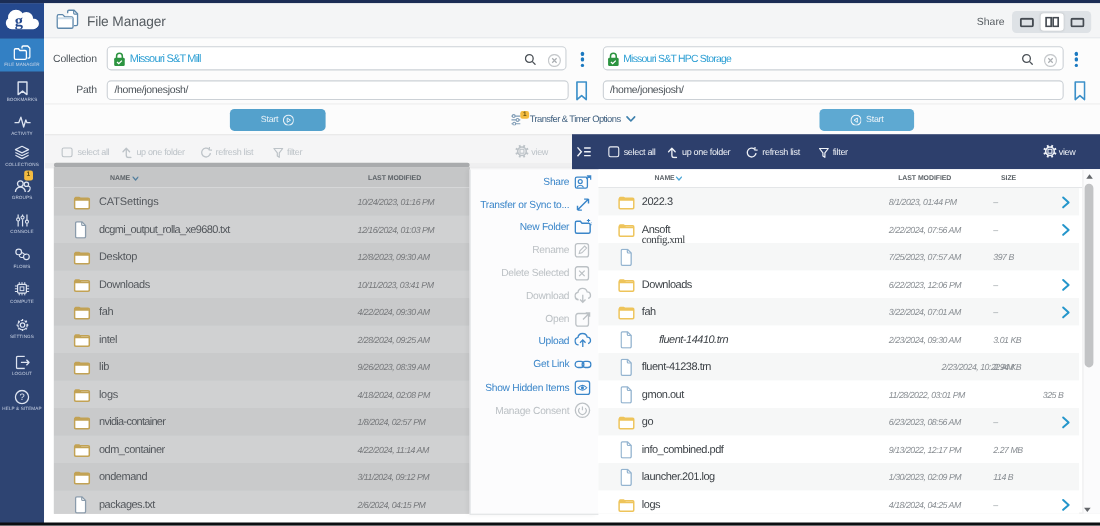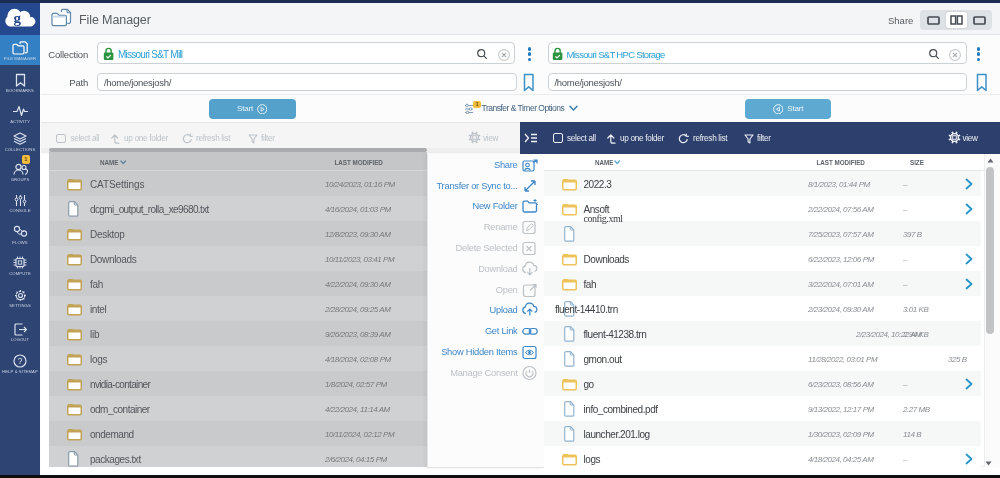--- a/index.html
+++ b/index.html
@@ -253,21 +253,21 @@
 <path d="M0.75 5.4 v-2.2 a1.3 1.3 0 0 1 1.3 -1.3 h2.9 a1 1 0 0 1 0.8 0.4 l1.2 1.5 h6 a1.3 1.3 0 0 1 1.3 1.3 v0.3 z" fill="#c2a254"></path>
   </svg>
 <div class="a nm" style="left:90px;top:183.8px;transform:translateY(-50%);white-space:nowrap;color:#53575c;letter-spacing:-0.1px">CATSettings</div>
 <div class="a dt" style="left:325px;top:183.8px;transform:translateY(-50%);white-space:nowrap;color:#77797c">10/24/2023, 01:16 PM</div>
 <div class="a" style="left:49px;top:196.3px;width:378px;height:25.0px;background:#d0d1d2"></div>
 <svg class="a" style="left:68px;top:201.10000000000002px" width="10.5" height="15.5" viewBox="0 0 10.5 15.5">
     <path d="M0.7 1.9 a1.2 1.2 0 0 1 1.2 -1.2 h4.6 l3.3 3.3 v10 a1.2 1.2 0 0 1 -1.2 1.2 h-6.7 a1.2 1.2 0 0 1 -1.2 -1.2 z" fill="#fff" stroke="#8a9bab" stroke-width="1.2"></path>
 <path d="M6.3 0.8 v2.3 a0.9 0.9 0 0 0 0.9 0.9 h2.4" fill="none" stroke="#8a9bab" stroke-width="1.1"></path>
   </svg>
 <div class="a nm" style="left:90px;top:208.8px;transform:translateY(-50%);white-space:nowrap;color:#53575c;letter-spacing:-0.6px">dcgmi_output_rolla_xe9680.txt</div>
-<div class="a dt" style="left:325px;top:208.8px;transform:translateY(-50%);white-space:nowrap;color:#77797c">4/16/2024, 01:03 PM</div>
+<div class="a dt" style="left:325px;top:208.8px;transform:translateY(-50%);white-space:nowrap;color:#77797c">12/16/2024, 01:03 PM</div>
 <div class="a" style="left:49px;top:221.3px;width:378px;height:25.0px;background:#c9cacb"></div>
 <svg class="a" style="left:66.5px;top:226.8px" width="15" height="14" viewBox="0 0 15 14">
     <rect x="0.75" y="3.2" width="13.5" height="9.6" rx="1.2" fill="#fff" stroke="#c2a254" stroke-width="1.5"></rect>
 <path d="M0.75 5.4 v-2.2 a1.3 1.3 0 0 1 1.3 -1.3 h2.9 a1 1 0 0 1 0.8 0.4 l1.2 1.5 h6 a1.3 1.3 0 0 1 1.3 1.3 v0.3 z" fill="#c2a254"></path>
   </svg>
 <div class="a nm" style="left:90px;top:233.8px;transform:translateY(-50%);white-space:nowrap;color:#53575c;letter-spacing:-0.3px">Desktop</div>
 <div class="a dt" style="left:325px;top:233.8px;transform:translateY(-50%);white-space:nowrap;color:#77797c">12/8/2023, 09:30 AM</div>
 <div class="a" style="left:49px;top:246.3px;width:378px;height:25.0px;background:#d0d1d2"></div>
 <svg class="a" style="left:66.5px;top:251.8px" width="15" height="14" viewBox="0 0 15 14">
     <rect x="0.75" y="3.2" width="13.5" height="9.6" rx="1.2" fill="#fff" stroke="#c2a254" stroke-width="1.5"></rect>
@@ -316,21 +316,21 @@
 <path d="M0.75 5.4 v-2.2 a1.3 1.3 0 0 1 1.3 -1.3 h2.9 a1 1 0 0 1 0.8 0.4 l1.2 1.5 h6 a1.3 1.3 0 0 1 1.3 1.3 v0.3 z" fill="#c2a254"></path>
   </svg>
 <div class="a nm" style="left:90px;top:408.8px;transform:translateY(-50%);white-space:nowrap;color:#53575c;letter-spacing:-0.5px">odm_container</div>
 <div class="a dt" style="left:325px;top:408.8px;transform:translateY(-50%);white-space:nowrap;color:#77797c">4/22/2024, 11:14 AM</div>
 <div class="a" style="left:49px;top:421.3px;width:378px;height:25.0px;background:#c9cacb"></div>
 <svg class="a" style="left:66.5px;top:426.8px" width="15" height="14" viewBox="0 0 15 14">
     <rect x="0.75" y="3.2" width="13.5" height="9.6" rx="1.2" fill="#fff" stroke="#c2a254" stroke-width="1.5"></rect>
 <path d="M0.75 5.4 v-2.2 a1.3 1.3 0 0 1 1.3 -1.3 h2.9 a1 1 0 0 1 0.8 0.4 l1.2 1.5 h6 a1.3 1.3 0 0 1 1.3 1.3 v0.3 z" fill="#c2a254"></path>
   </svg>
 <div class="a nm" style="left:90px;top:433.8px;transform:translateY(-50%);white-space:nowrap;color:#53575c;letter-spacing:-0.45px">ondemand</div>
-<div class="a dt" style="left:325px;top:433.8px;transform:translateY(-50%);white-space:nowrap;color:#77797c">10/11/2024, 02:12 PM</div>
+<div class="a dt" style="left:325px;top:433.8px;transform:translateY(-50%);white-space:nowrap;color:#77797c">3/11/2024, 09:12 PM</div>
 <div class="a" style="left:49px;top:446.3px;width:378px;height:20.69999999999999px;background:#d0d1d2"></div>
 <svg class="a" style="left:68px;top:451.1px" width="10.5" height="15.5" viewBox="0 0 10.5 15.5">
     <path d="M0.7 1.9 a1.2 1.2 0 0 1 1.2 -1.2 h4.6 l3.3 3.3 v10 a1.2 1.2 0 0 1 -1.2 1.2 h-6.7 a1.2 1.2 0 0 1 -1.2 -1.2 z" fill="#fff" stroke="#8a9bab" stroke-width="1.2"></path>
 <path d="M6.3 0.8 v2.3 a0.9 0.9 0 0 0 0.9 0.9 h2.4" fill="none" stroke="#8a9bab" stroke-width="1.1"></path>
   </svg>
 <div class="a nm" style="left:90px;top:458.8px;transform:translateY(-50%);white-space:nowrap;color:#53575c;letter-spacing:-0.45px">packages.txt</div>
 <div class="a dt" style="left:325px;top:458.8px;transform:translateY(-50%);white-space:nowrap;color:#77797c">2/6/2024, 04:15 PM</div>
 <div class="a" style="left:427px;top:153.5px;width:116.5px;height:314px;background:#fcfcfd;border-left:1px solid #e3e5e7;border-bottom:1px solid #dfe1e3;box-shadow:-2px 0 4px rgba(0,0,0,0.05)"></div>
 <div class="a mi" style="right:482.5px;top:164.8px;transform:translateY(-50%);white-space:nowrap;color:#3b86c9">Share</div>
 <svg class="a" style="left:521.5px;top:156.8px" width="16" height="16" viewBox="0 0 16 16">
@@ -447,21 +447,21 @@
     <path d="M1.5 1.5 L6.5 6 L1.5 10.5" fill="none" stroke="#2596cb" stroke-width="1.8" stroke-linecap="round" stroke-linejoin="round"></path>
   </svg>
 <div class="a nm" style="left:583.5px;top:283.8px;transform:translateY(-50%);white-space:nowrap;">fah</div>
 <div class="a dt" style="left:808px;top:283.8px;transform:translateY(-50%);white-space:nowrap;text-align:right;">3/22/2024, 07:01 AM</div>
 <div class="a dt" style="left:903px;top:283.8px;transform:translateY(-50%);white-space:nowrap;font-style:normal;color:#9aa0a5">–</div>
 <div class="a" style="left:543.5px;top:296.3px;width:437.5px;height:25.0px;background:#ffffff"></div>
 <svg class="a" style="left:564px;top:301.1px" width="10.5" height="15.5" viewBox="0 0 10.5 15.5">
     <path d="M0.7 1.9 a1.2 1.2 0 0 1 1.2 -1.2 h4.6 l3.3 3.3 v10 a1.2 1.2 0 0 1 -1.2 1.2 h-6.7 a1.2 1.2 0 0 1 -1.2 -1.2 z" fill="#fff" stroke="#94b4d0" stroke-width="1.2"></path>
 <path d="M6.3 0.8 v2.3 a0.9 0.9 0 0 0 0.9 0.9 h2.4" fill="none" stroke="#94b4d0" stroke-width="1.1"></path>
   </svg>
-<div class="a nm" style="left:555px;top:308.8px;transform:translateY(-50%);white-space:nowrap;">fluent-14410.trn</div>
+<div class="a nm" style="left:599px;top:308.8px;transform:translateY(-50%);white-space:nowrap;font-style:italic;">fluent-14410.trn</div>
 <div class="a dt" style="left:808px;top:308.8px;transform:translateY(-50%);white-space:nowrap;">2/23/2024, 09:30 AM</div>
 <div class="a dt" style="left:903px;top:308.8px;transform:translateY(-50%);white-space:nowrap;">3.01 KB</div>
 <div class="a" style="left:543.5px;top:321.3px;width:437.5px;height:25.0px;background:#f6f7f7"></div>
 <svg class="a" style="left:564px;top:326.1px" width="10.5" height="15.5" viewBox="0 0 10.5 15.5">
     <path d="M0.7 1.9 a1.2 1.2 0 0 1 1.2 -1.2 h4.6 l3.3 3.3 v10 a1.2 1.2 0 0 1 -1.2 1.2 h-6.7 a1.2 1.2 0 0 1 -1.2 -1.2 z" fill="#fff" stroke="#94b4d0" stroke-width="1.2"></path>
 <path d="M6.3 0.8 v2.3 a0.9 0.9 0 0 0 0.9 0.9 h2.4" fill="none" stroke="#94b4d0" stroke-width="1.1"></path>
   </svg>
 <div class="a nm" style="left:583.5px;top:333.8px;transform:translateY(-50%);white-space:nowrap;">fluent-41238.trn</div>
 <div class="a dt" style="left:808px;top:333.8px;transform:translateY(-50%);white-space:nowrap;margin-left:48px;">2/23/2024, 10:22 AM</div>
 <div class="a dt" style="left:903px;top:333.8px;transform:translateY(-50%);white-space:nowrap;">2.94 KB</div>

